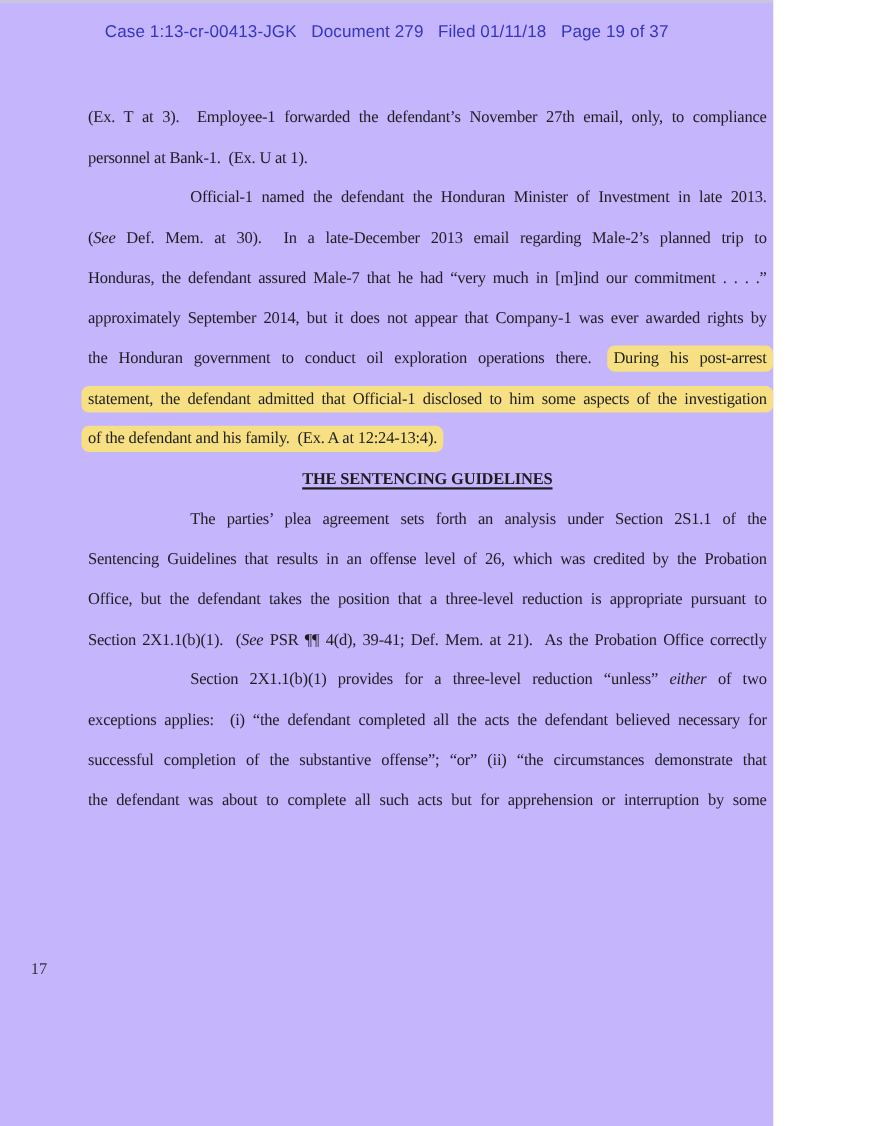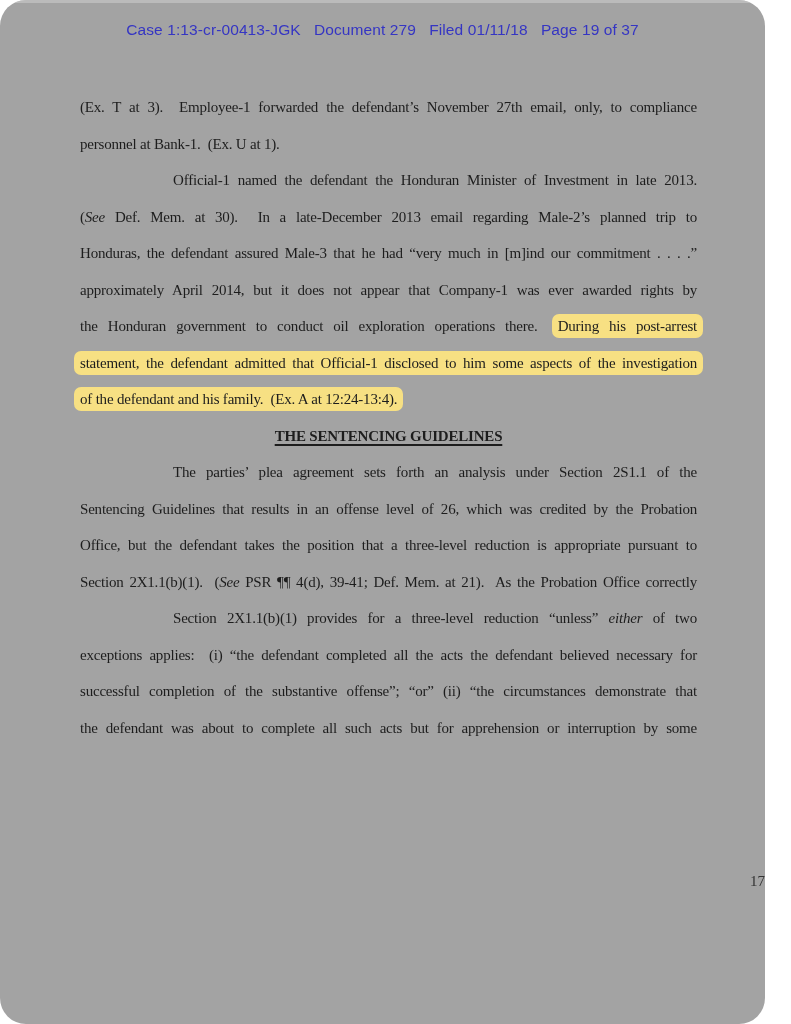--- a/index.html
+++ b/index.html
@@ -3,26 +3,25 @@
 <meta charset="utf-8">
 <title>Document</title>
 <style>
   html, body {
     margin: 0;
     padding: 0;
     background: #ffffff;
   }
   .page {
     position: relative;
-    width: 765px;
+    width: 703px;
     height: 1024px;
-    background: #a3a3a3;
+    background: #c4b5fd;
     overflow: hidden;
     font-family: "Liberation Serif", serif;
-    border-radius: 26px;
   }
   .scan-edge-top {
     position: absolute;
     top: 0; left: 0; right: 0;
     height: 3px;
     background: #cfcfcf;
     opacity: 0.55;
   }
   .stamp {
     position: absolute;
@@ -75,38 +74,39 @@
     border-radius: 7px;
     padding: 4px 6px;
     margin: -4px -6px;
   }
   .page-number {
     position: absolute;
     top: 863px;
     left: 0;
     width: 100%;
     line-height: 36px;
-    text-align: right;
+    text-align: left;
     font-size: 15px;
     color: #333333;
+    padding-left: 28px;
   }
 </style>
 </head>
 <body>
 
 <div class="page">
   <div class="scan-edge-top"></div>
   <div class="stamp">Case 1:13-cr-00413-JGK   Document 279   Filed 01/11/18   Page 19 of 37</div>
   <div class="doc-body" id="doc-body">
       <div class="line"><span>(Ex. T at 3).  Employee-1 forwarded the defendant’s November 27th email, only, to compliance</span></div>
       <div class="line para-end"><span>personnel at Bank-1.  (Ex. U at 1).</span></div>
       <div class="line indent"><span>Official-1 named the defendant the Honduran Minister of Investment in late 2013.</span></div>
       <div class="line"><span>(</span><span class="it">See</span><span> Def. Mem. at 30).  In a late-December 2013 email regarding Male-2’s planned trip to</span></div>
-      <div class="line"><span>Honduras, the defendant assured Male-3 that he had “very much in [m]ind our commitment . . . .”</span></div>
-      <div class="line"><span>approximately April 2014, but it does not appear that Company-1 was ever awarded rights by</span></div>
+      <div class="line"><span>Honduras, the defendant assured Male-7 that he had “very much in [m]ind our commitment . . . .”</span></div>
+      <div class="line"><span>approximately September 2014, but it does not appear that Company-1 was ever awarded rights by</span></div>
       <div class="line"><span>the Honduran government to conduct oil exploration operations there.  </span><span class="hl">During his post-arrest</span></div>
       <div class="line"><span class="hl">statement, the defendant admitted that Official-1 disclosed to him some aspects of the investigation</span></div>
       <div class="line para-end"><span class="hl">of the defendant and his family.  (Ex. A at 12:24-13:4).</span></div>
       <div class="line heading-line"><span class="heading-text">THE SENTENCING GUIDELINES</span></div>
       <div class="line indent"><span>The parties’ plea agreement sets forth an analysis under Section 2S1.1 of the</span></div>
       <div class="line"><span>Sentencing Guidelines that results in an offense level of 26, which was credited by the Probation</span></div>
       <div class="line"><span>Office, but the defendant takes the position that a three-level reduction is appropriate pursuant to</span></div>
       <div class="line"><span>Section 2X1.1(b)(1).  (</span><span class="it">See</span><span> PSR ¶¶ 4(d), 39-41; Def. Mem. at 21).  As the Probation Office correctly</span></div>
       <div class="line indent"><span>Section 2X1.1(b)(1) provides for a three-level reduction “unless” </span><span class="it">either</span><span> of two</span></div>
       <div class="line"><span>exceptions applies:  (i) “the defendant completed all the acts the defendant believed necessary for</span></div>

